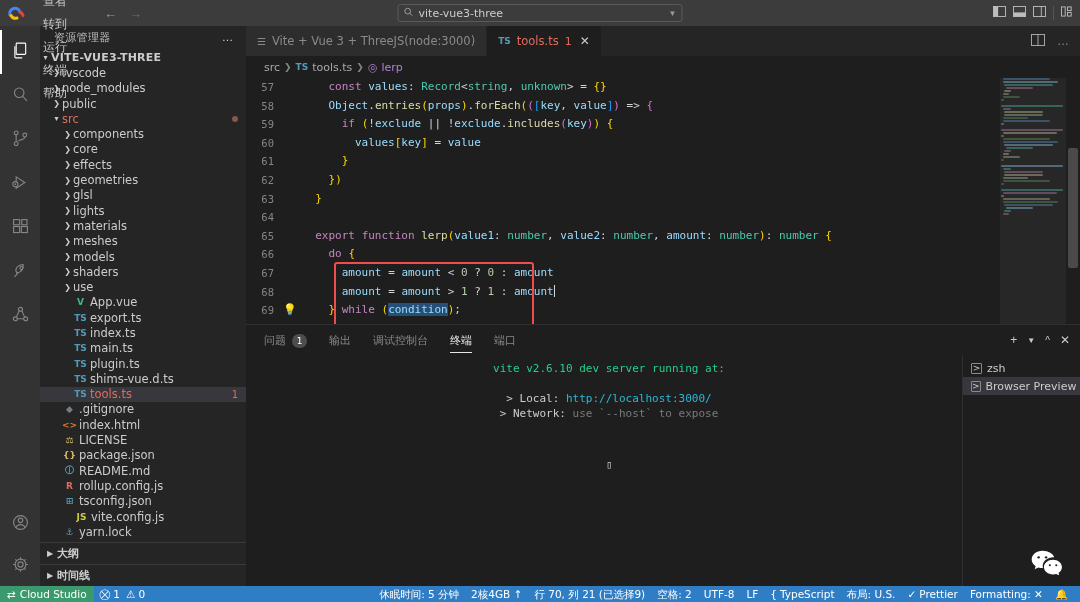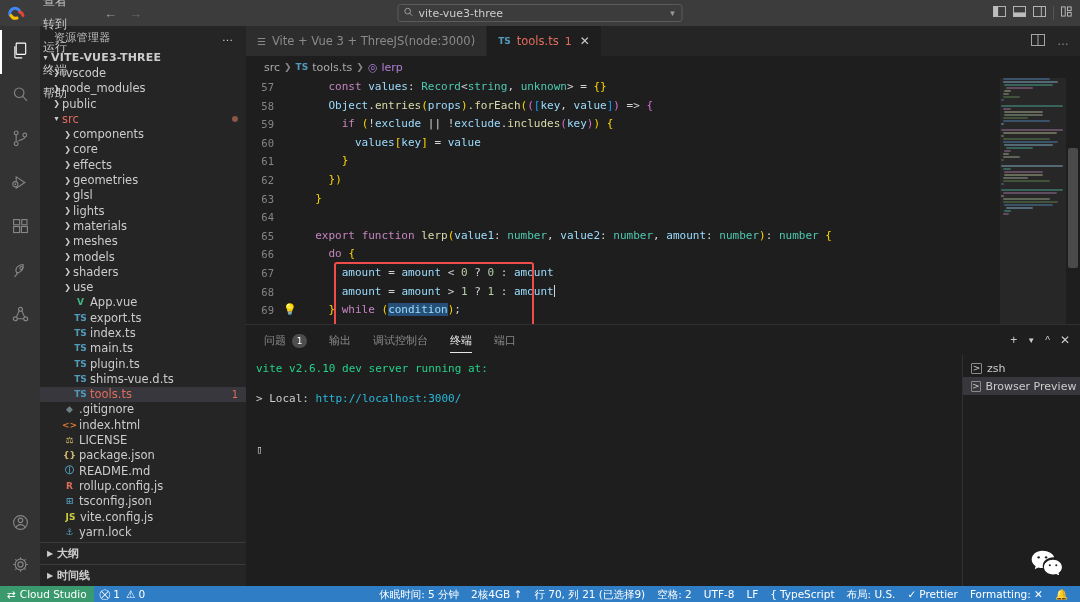--- a/index.html
+++ b/index.html
@@ -143,21 +143,21 @@
     position: absolute; right: 14px; top: 0; bottom: 0; width: 66px; opacity: .75;
     overflow: hidden; pointer-events: none;
   }
   .mm { height: 2px; margin-bottom: 1px; border-radius: 1px; }
   .mm-slider { position: absolute; right: 0; width: 66px; background: rgba(121,121,121,0.14); }
   .vscroll { position: absolute; right: 0; top: 0; bottom: 0; width: 14px; background: transparent; }
   .vthumb { position: absolute; right: 2px; width: 10px; background: #4a4a4a; border-radius: 2px; }
 
   
   .panel { height: 262px; flex: 0 0 262px; background: #1e1e1e; display: flex; flex-direction: column;
-           border-top: 1px solid #303030; }
+           border-top: 1px solid #303030; text-align: center; }
   .panel-head { height: 30px; display: flex; align-items: center; padding-left: 18px; position: relative; }
   .ptab {
     font-size: 11px; color: #8a8a8a; margin-right: 22px; position: relative; padding: 6px 0 5px;
     display: flex; align-items: center; gap: 6px; cursor: pointer; font-family: "DejaVu Sans", sans-serif;
   }
   .ptab.active { color: #e7e7e7; }
   .ptab.active::after {
     content: ""; position: absolute; left: 0; right: 0; bottom: 0; height: 1px; background: #e7e7e7;
   }
   .ptab .cnt {
@@ -496,21 +496,21 @@
           <div class="row" style="padding-left: 11px;">
             <span class="chev"></span>
             <span class="ficon" style="color: rgb(224, 108, 92);">R</span>
             <span class="lbl">rollup.config.js</span>
           </div>
           <div class="row" style="padding-left: 11px;">
             <span class="chev"></span>
             <span class="ficon" style="color: rgb(81, 154, 186);">⊞</span>
             <span class="lbl">tsconfig.json</span>
           </div>
-          <div class="row" style="padding-left: 12px;">
+          <div class="row" style="padding-left: 23px;">
             <span class="chev"></span>
             <span class="ficon" style="color: rgb(203, 203, 65);">JS</span>
             <span class="lbl">vite.config.js</span>
           </div>
           <div class="row" style="padding-left: 11px;">
             <span class="chev"></span>
             <span class="ficon" style="color: rgb(81, 154, 186);">⚓</span>
             <span class="lbl">yarn.lock</span>
           </div>
         </div>
@@ -673,20 +673,21 @@
             <span style="font-size:8px">▼</span>
             <span style="font-size:10px">^</span>
             <span>✕</span>
           </div>
         </div>
         <div class="panel-body">
           <div class="terminal">
             <div class="t-green">vite v2.6.10 dev server running at:</div>
             <div>&nbsp;</div>
             <div><span class="t-white t-bold">&gt; Local:</span><span class="t-white">  </span><span class="t-cyan">http://localhost:</span><span class="t-cyan t-bold">3000</span><span class="t-cyan">/</span></div>
+            <div><span class="t-white t-bold">&gt; Network:</span> <span class="t-gray">use `--host` to expose</span></div>
             <div>&nbsp;</div>
             <div>&nbsp;</div>
             <div class="t-white" style="margin-top:6px">▯</div>
           </div>
           <div class="term-list">
             <div class="tl-item">
               <span class="tl-ico">&gt;</span>
               <span>zsh</span>
             </div>
             <div class="tl-item sel">

